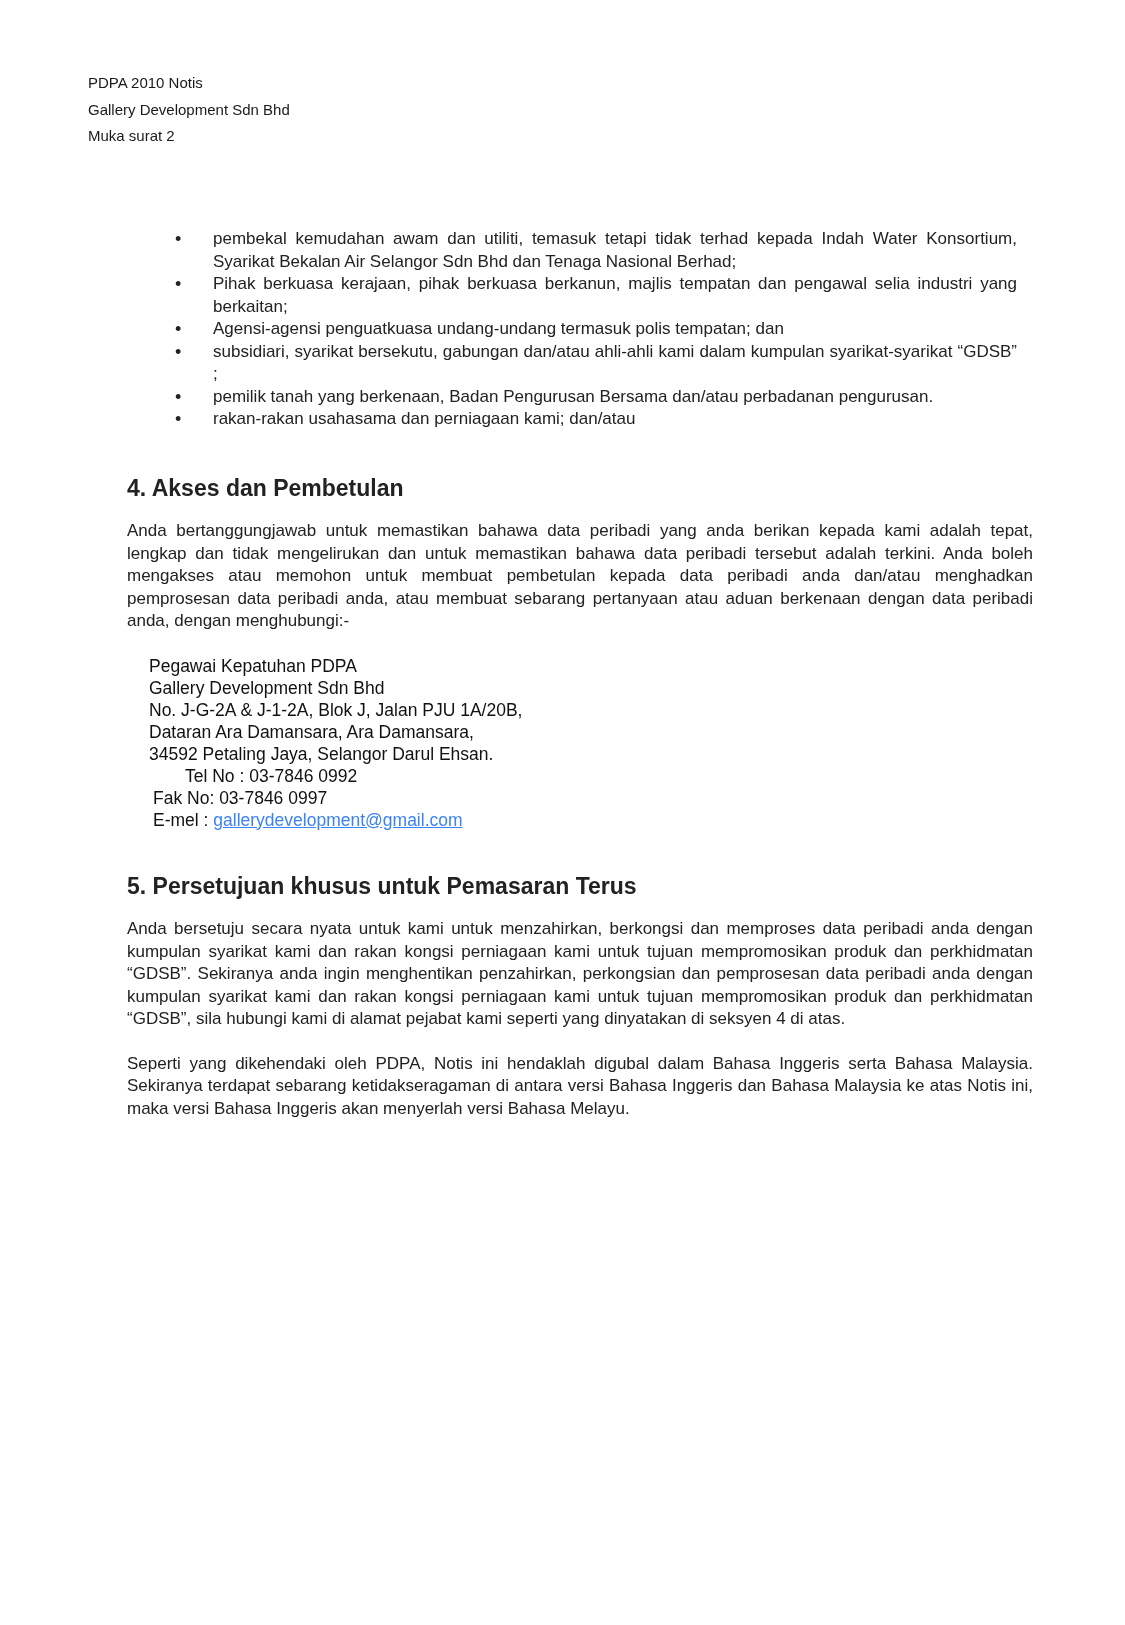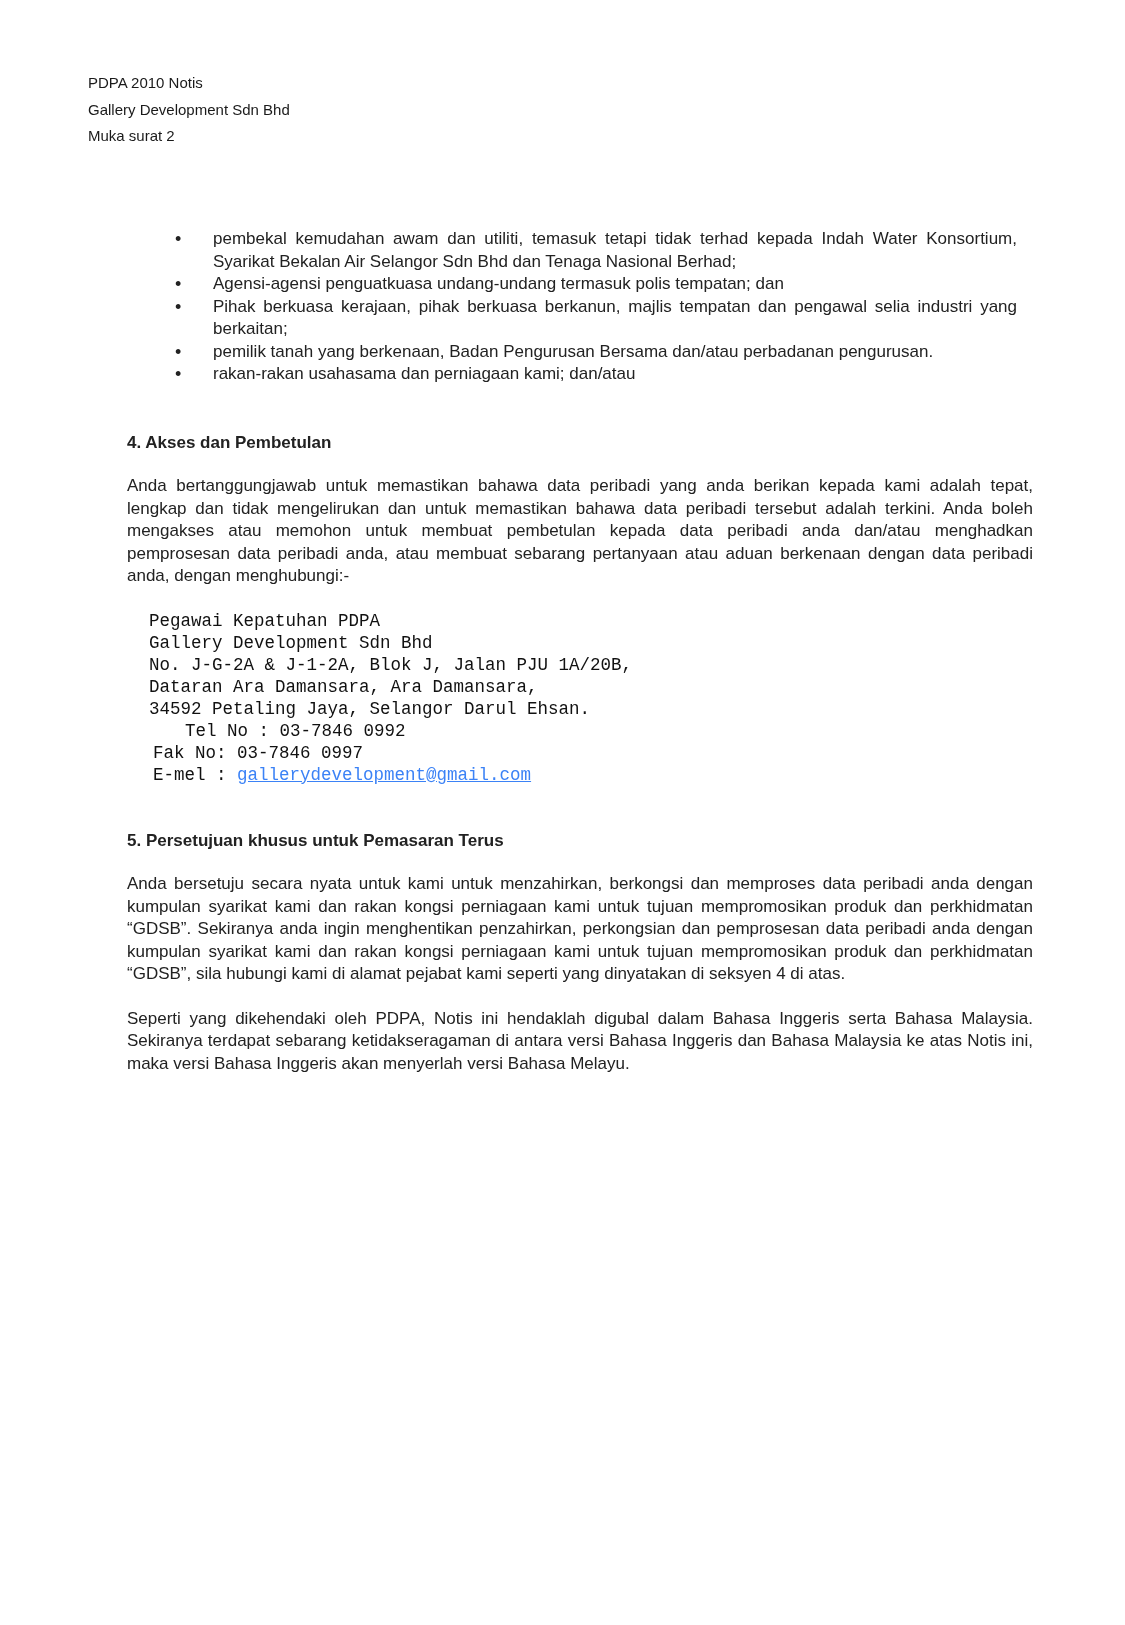--- a/index.html
+++ b/index.html
@@ -4,45 +4,46 @@
   <style>
     html, body { margin: 0; padding: 0; background: #ffffff; }
     body { width: 1125px; height: 1625px; position: relative; overflow: hidden; color: #1a1a1a; }
     .page { position: absolute; left: 0; top: 12px; width: 1125px; height: 1625px; }
     .header { position: absolute; left: 88px; top: 58px; font-family: "Liberation Sans", sans-serif; font-size: 15px; line-height: 26.5px; color: #1a1a1a; }
     .content { position: absolute; left: 127px; top: 200px; width: 906px; font-family: "Liberation Sans", sans-serif; font-size: 17px; line-height: 22.5px; color: #222; }
     .content p { margin: 0; text-align: justify; }
     ul.bullets { list-style: none; margin: 16px; padding: 0; }
     ul.bullets li { position: relative; padding-left: 70px; text-align: justify; }
     ul.bullets li::before { content: "\2022"; position: absolute; left: 32px; top: 0; font-size: 18px; }
-    .section-title { font-weight: bold; font-size: 17px; margin-top: 46px; margin-bottom: 21px; color: #222; }
+    .section-title { font-weight: bold; font-size: 23px; margin-top: 46px; margin-bottom: 21px; color: #222; }
     .address { margin-top: 22px; padding-left: 22px; font-size: 17.5px; line-height: 22px; color: #111; }
-    .address div { white-space: nowrap; font-family: Liberation Mono, monospace; }
+    .address div { white-space: nowrap; }
     .address .indent1 { padding-left: 3px; margin-left: 33px; }
     .address .indent2 { padding-left: 3px; }
     .email-link { color: #3b82f6; text-decoration: underline; }
     .gap { height: 22px; }
   </style>
 </head>
 <body>
 
 <div class="page">
 
   <div class="header">
     <div>PDPA 2010 Notis</div>
     <div>Gallery Development Sdn Bhd</div>
     <div>Muka surat 2</div>
   </div>
 
   <div class="content">
 
     <ul class="bullets">
       <li>pembekal kemudahan awam dan utiliti, temasuk tetapi tidak terhad kepada Indah Water Konsortium, Syarikat Bekalan Air Selangor Sdn Bhd dan Tenaga Nasional Berhad;</li>
+      <li>Pihak berkuasa kerajaan, pihak berkuasa berkanun, majlis tempatan dan pengawal selia industri yang berkaitan;</li>
       <li>Agensi-agensi penguatkuasa undang-undang termasuk polis tempatan; dan</li>
-      <li>Pihak berkuasa kerajaan, pihak berkuasa berkanun, majlis tempatan dan pengawal selia industri yang berkaitan;</li>
+      <li>subsidiari, syarikat bersekutu, gabungan dan/atau ahli-ahli kami dalam kumpulan syarikat-syarikat “GDSB” ;</li>
       <li>pemilik tanah yang berkenaan, Badan Pengurusan Bersama dan/atau perbadanan pengurusan.</li>
       <li>rakan-rakan usahasama dan perniagaan kami; dan/atau</li>
     </ul>
 
     <div class="section-title">4. Akses dan Pembetulan</div>
     <p>Anda bertanggungjawab untuk memastikan bahawa data peribadi yang anda berikan kepada kami adalah tepat, lengkap dan tidak mengelirukan dan untuk memastikan bahawa data peribadi tersebut adalah terkini. Anda boleh mengakses atau memohon untuk membuat pembetulan kepada data peribadi anda dan/atau menghadkan pemprosesan data peribadi anda, atau membuat sebarang pertanyaan atau aduan berkenaan dengan data peribadi anda, dengan menghubungi:-</p>
 
     <div class="address">
       <div>Pegawai Kepatuhan PDPA</div>
       <div>Gallery Development Sdn Bhd</div>

